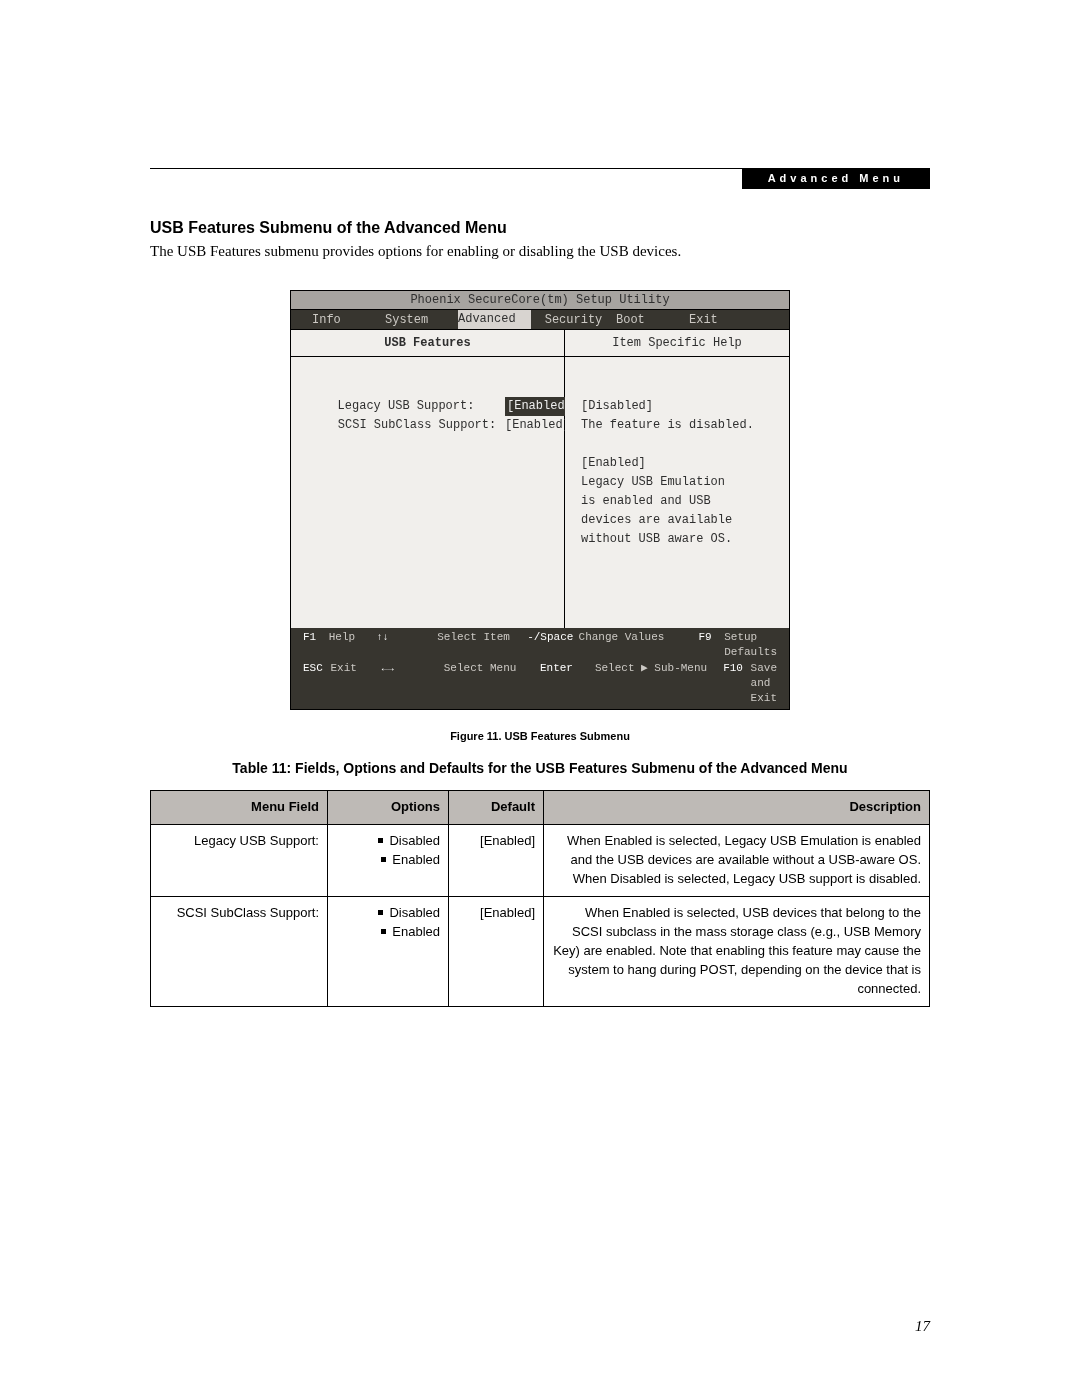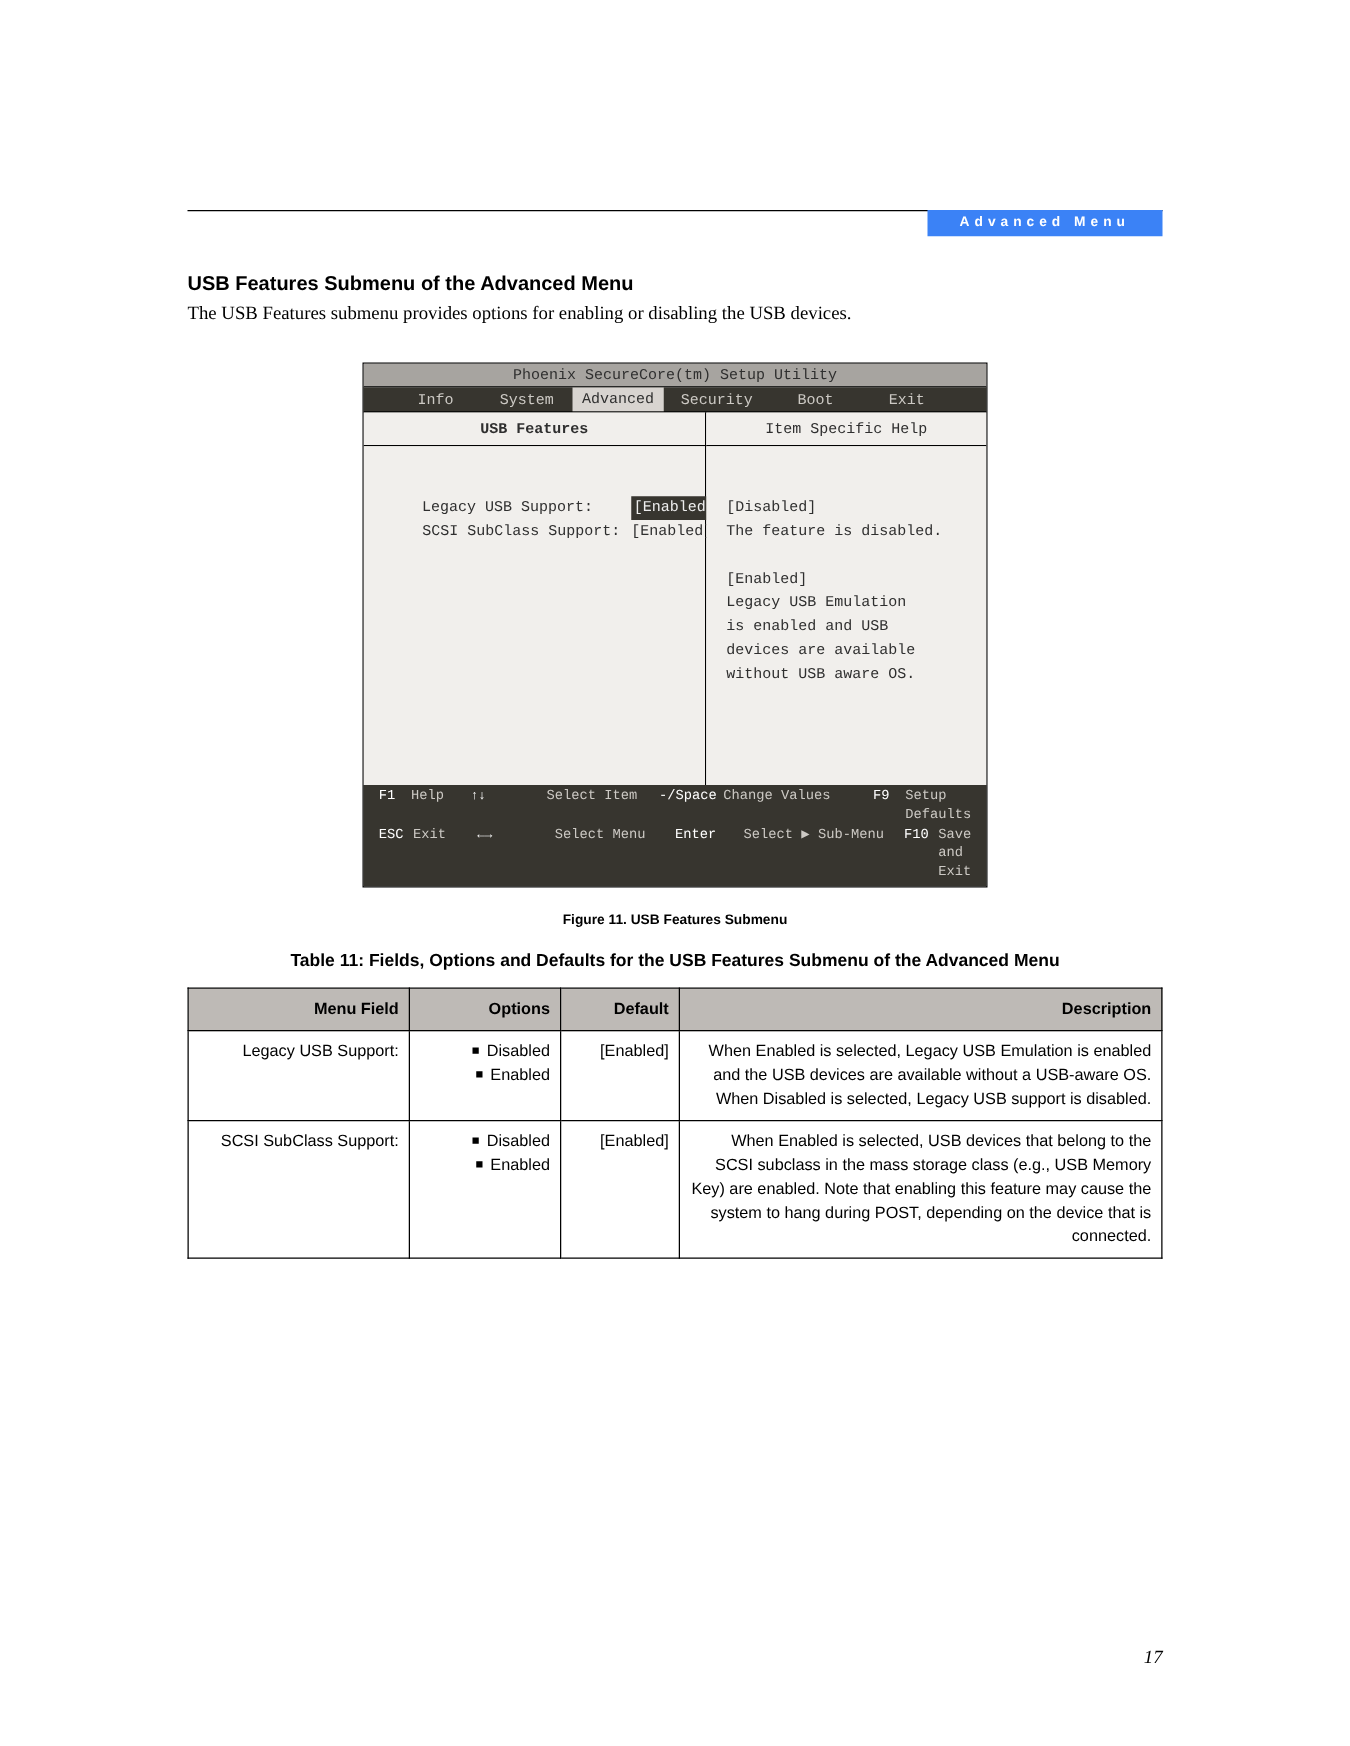--- a/index.html
+++ b/index.html
@@ -19,21 +19,21 @@
   }
   .header-rule {
     border-top: 1px solid #000;
     height: 0;
     position: relative;
   }
   .header-tag {
     position: absolute;
     right: 0;
     top: -1px;
-    background: #3b82f6;
+    background: #000000;
     color: #fff;
     font-family: Arial, sans-serif;
     font-weight: bold;
     letter-spacing: 4px;
     font-size: 11px;
     padding: 4px 26px 5px 26px;
   }
   .section-heading {
     font-family: Arial, Helvetica, sans-serif;
     font-weight: bold;
@@ -66,21 +66,21 @@
     color: #ccc9c4;
     display: flex;
     align-items: center;
     padding-left: 21px;
     height: 19px;
     border-bottom: 1px solid #000;
     font-size: 12px;
   }
   .bios-menubar .tab {
     width: 73px;
-    text-align: center;
+    text-align: left;
   }
   .bios-menubar .tab-wide {
     width: 85px;
     text-align: center;
   }
   .bios-menubar .tab.active {
     background: #d8d4d0;
     color: #2f2f2f;
     height: 19px;
     line-height: 19px;

